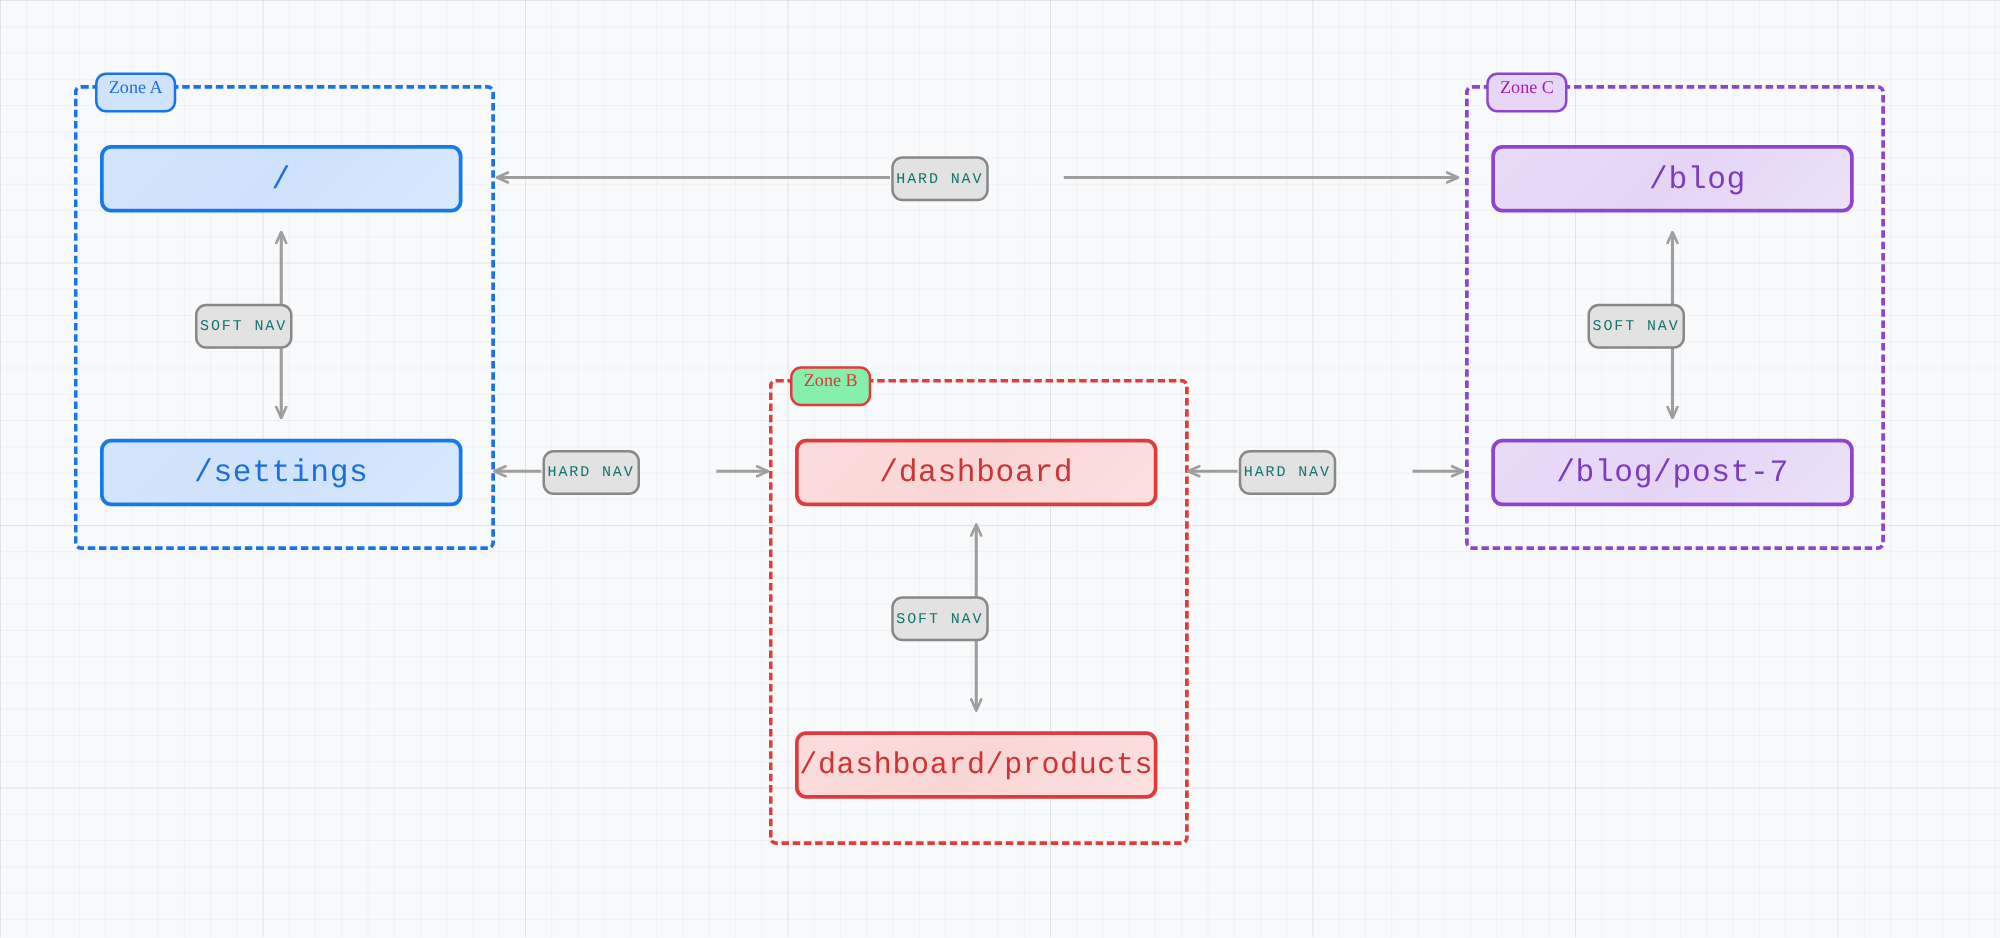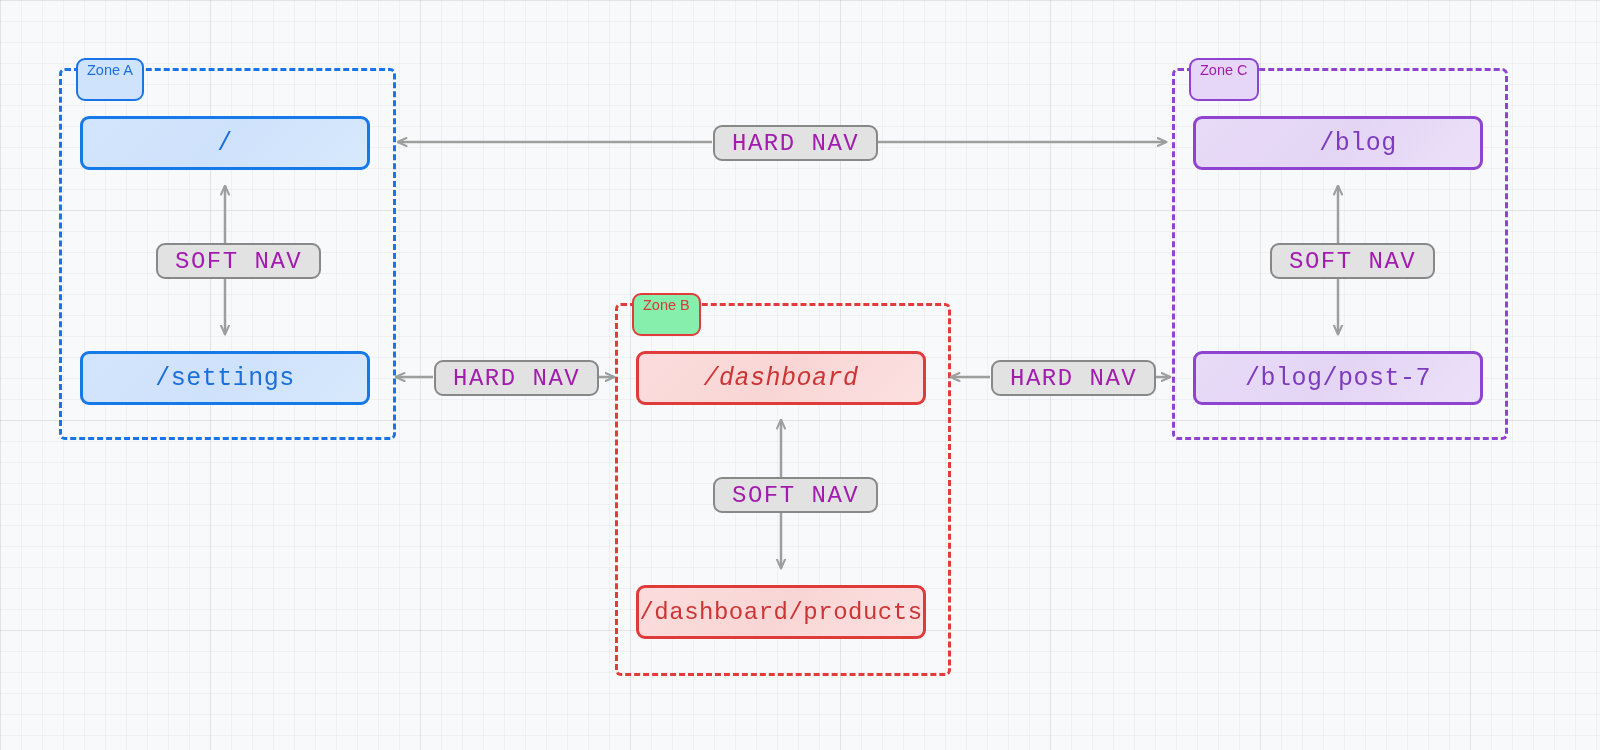--- a/index.html
+++ b/index.html
@@ -37,27 +37,27 @@
     background: transparent;
   }
   .zone-a { border-color: #1a73e8; }
   .zone-b { border-color: #e23b3b; }
   .zone-c { border-color: #8e44d0; }
 
   .zone-label {
     position: absolute;
     top: -13px;
     left: 14px;
-    padding: 2px 9px 20px 9px;
+    padding: 2px 9px 9px 9px;
     border-radius: 9px;
     border-width: 2px;
     border-style: solid;
     font-size: 14.5px;
     line-height: 1.15;
-    font-family: Liberation Sans, sans-serif;
+    font-family: Liberation Serif, serif;
     white-space: nowrap;
     z-index: 5;
   }
   .zone-a .zone-label {
     background: #cfe3fd;
     border-color: #1a73e8;
     color: #1a6fdb;
   }
   .zone-b .zone-label {
     background: #86efac;
@@ -112,27 +112,27 @@
 
   
   .nav-pill {
     position: absolute;
     display: flex;
     align-items: center;
     justify-content: center;
     background: #e2e2e2;
     border: 2px solid #888888;
     border-radius: 9px;
-    color: #a21caf;
+    color: #0f766e;
     font-family: "Liberation Mono", monospace;
-    font-size: 24px;
+    font-size: 12px;
     letter-spacing: 1.5px;
     white-space: nowrap;
     z-index: 4;
-    padding: 0 17px;
+    padding: 0 2px;
     height: 36px;
   }
 </style>
 </head>
 <body>
 
 <div id="canvas">
 
   <svg id="arrows" viewBox="0 0 1600 750" xmlns="http://www.w3.org/2000/svg">
     <defs>
@@ -181,21 +181,21 @@
   </div>
 
   <div class="node node-blue" style="left:80px; top:351px; width:290px; height:54px;">
     <span>/settings</span>
   </div>
 
   <div class="zone zone-b" style="left:615px; top:303px; width:336px; height:373px;">
     <div class="zone-label">Zone B</div>
   </div>
 
-  <div class="node node-red" style="left:636px; top:351px; width:290px; height:54px;font-style:italic;">
+  <div class="node node-red" style="left:636px; top:351px; width:290px; height:54px;">
     <span>/dashboard</span>
   </div>
 
   <div class="node node-red" style="left:636px; top:585px; width:290px; height:54px; font-size:24px;">
     <span>/dashboard/products</span>
   </div>
 
   <div class="zone zone-c" style="left:1172px; top:68px; width:336px; height:372px;">
     <div class="zone-label">Zone C</div>
   </div>

